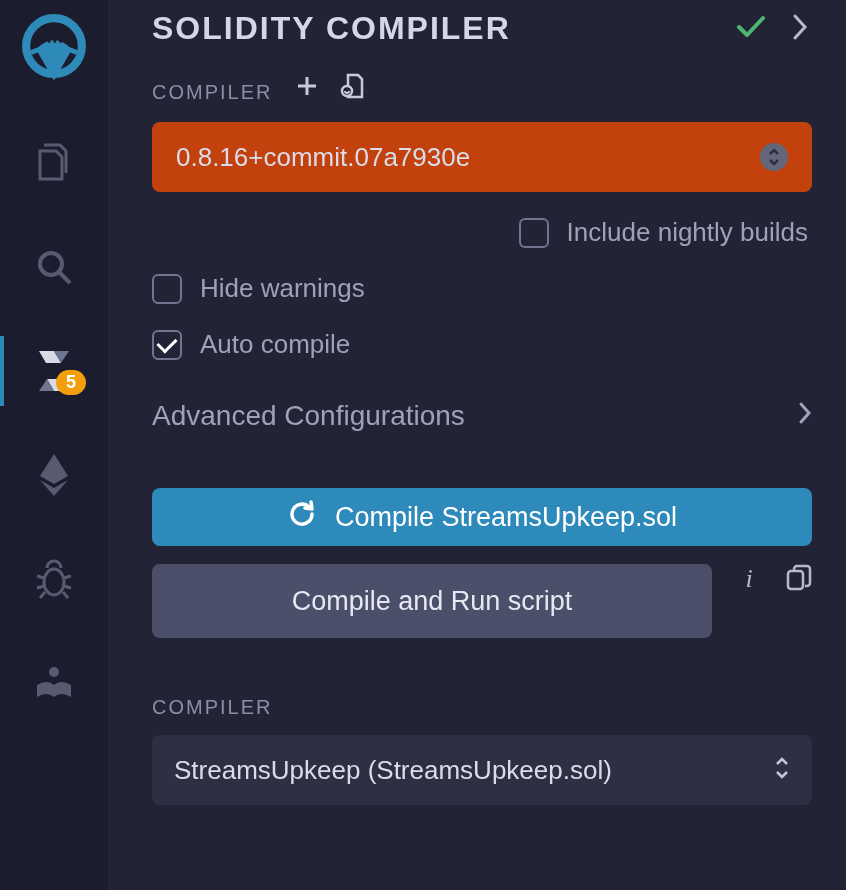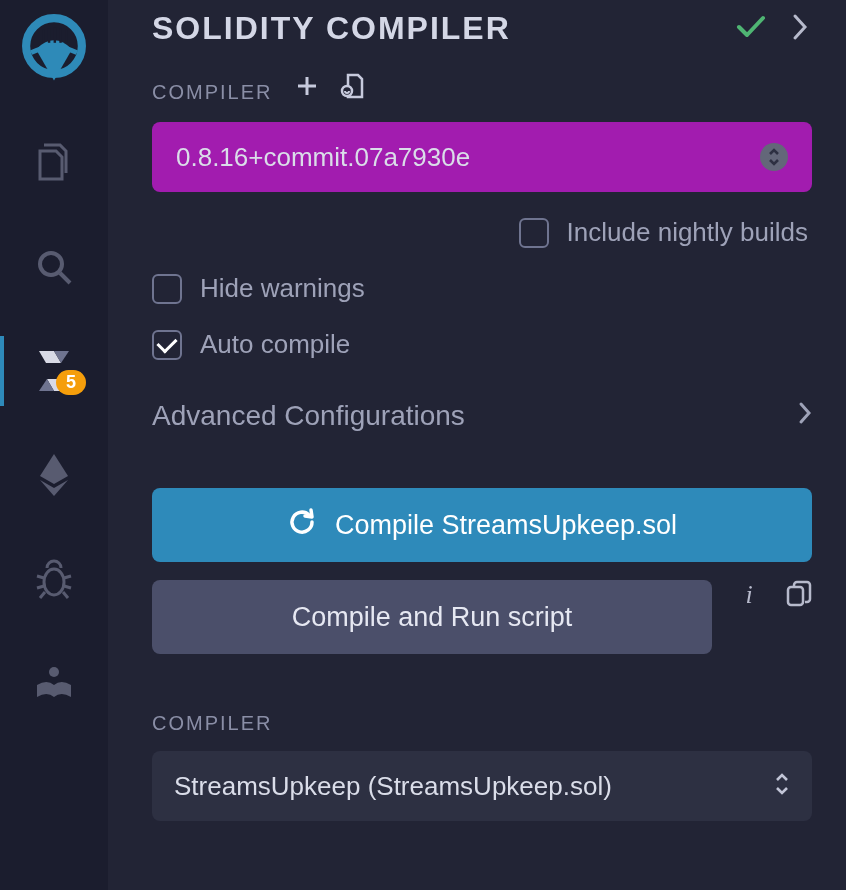--- a/index.html
+++ b/index.html
@@ -43,21 +43,21 @@
   .header-right { display:flex; align-items:center; gap:26px; }
   .check-icon { color:#4fb573; }
 
   .section-label {
     font-size:20px; letter-spacing:2px; color:#8a8ea6; margin-top:26px;
     display:flex; align-items:flex-end; gap:24px;
   }
   .add-icons { display:flex; align-items:center; gap:22px; color:#c7cadd; }
 
   .select-box {
-    margin-top:18px; background:#a21caf; border-radius:8px; height:70px;
+    margin-top:18px; background:#c2410c; border-radius:8px; height:70px;
     display:flex; align-items:center; padding:0 24px; justify-content:space-between;
   }
   .select-box .value { font-size:26px; color:#dadde9; }
   .updown {
     width:28px; height:28px; border-radius:999px; background:#636779;
     display:flex; align-items:center; justify-content:center;
   }
   .updown svg { display:block; }
 
   .checkbox-row { display:flex; align-items:center; gap:18px; font-size:26px; margin-top:25px; }
@@ -73,21 +73,21 @@
   }
   .checkbox-label { color:#9ea2b8; }
 
   .adv-row {
     margin-top:40px; display:flex; align-items:center; justify-content:space-between;
     font-size:28px; color:#9ea2b8;
   }
 
   .compile-btn {
     margin-top:56px; background:#2e8aba; color:#fff; border-radius:8px;
-    height:74px; display:flex; align-items:center; justify-content:center; gap:18px;
+    height:58px; display:flex; align-items:center; justify-content:center; gap:18px;
     font-size:27px; font-weight:500;
   }
 
   .run-row { margin-top:18px; display:flex; align-items:flex-start; gap:22px; }
   .run-btn {
     flex:1; background:#4b4f6a; color:#e6e8f2; border-radius:8px;
     height:74px; display:flex; align-items:center; justify-content:center;
     font-size:27px;
   }
   .info-i {

